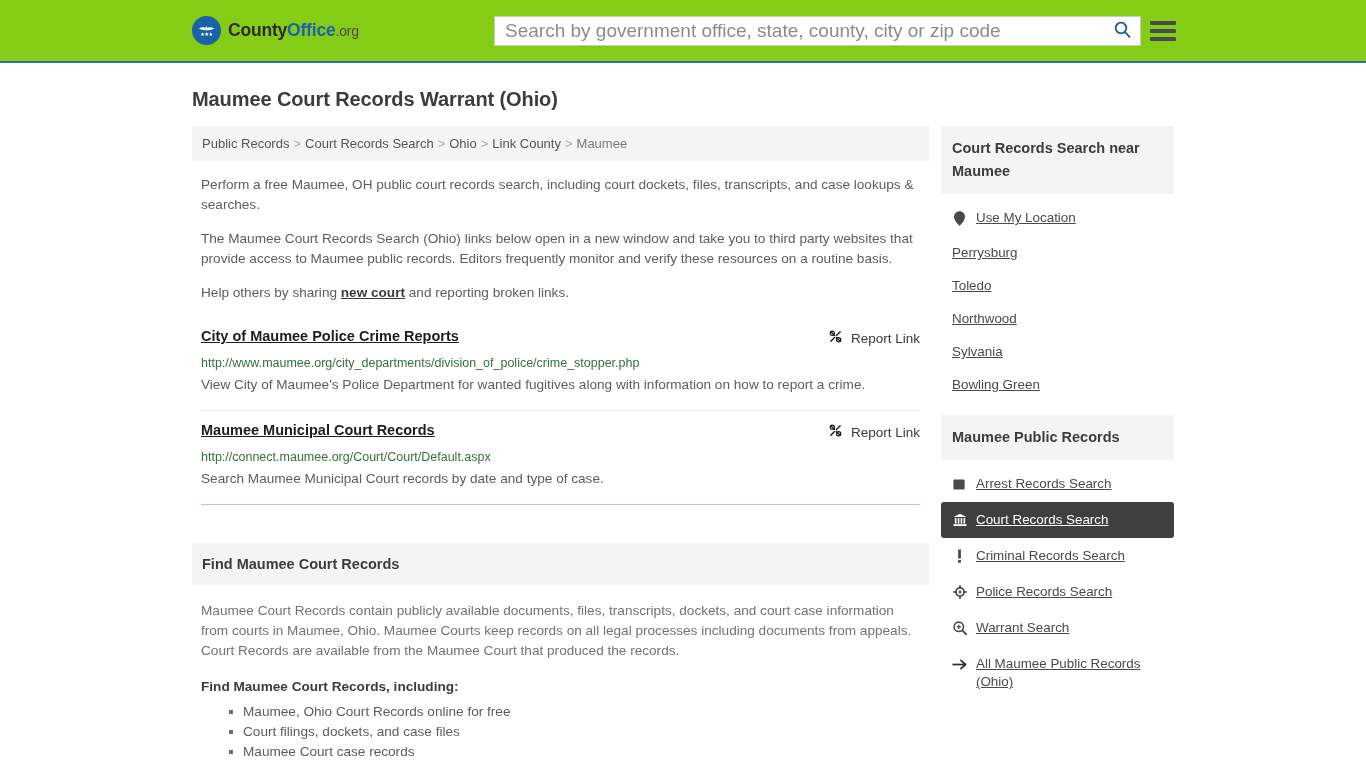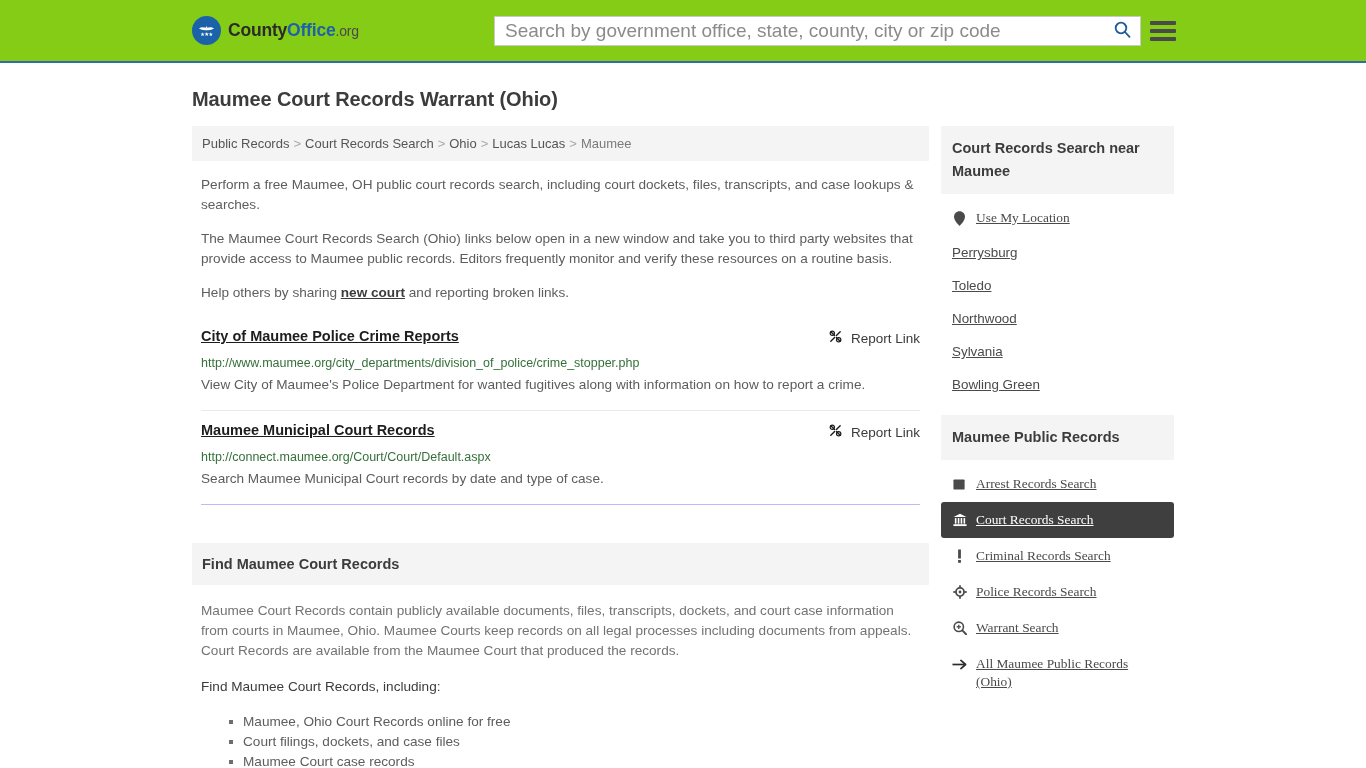--- a/index.html
+++ b/index.html
@@ -174,23 +174,23 @@
     color: #3c3c3c;
   }
   .find-body { padding: 0 9px; }
   .find-body p {
     font-size: 13.6px;
     line-height: 20px;
     color: #737373;
     margin: 16px 0;
   }
   .find-body p.strong {
-    font-weight: 400;
+    font-weight: 700;
     color: #3c3c3c;
-    margin: 16px 0 15px 0;
+    margin: 16px 0 5px 0;
   }
   .find-body ul {
     margin: 4px 0 0 0;
     padding-left: 28px;
     list-style: none;
   }
   .find-body li {
     font-size: 13.6px;
     line-height: 20px;
     color: #5d5d5d;
@@ -218,21 +218,20 @@
   .side-list { padding: 6px 0 6px 0; }
   .side-item {
     display: flex;
     align-items: flex-start;
     gap: 9px;
     padding: 9px 11px;
     font-size: 13.4px;
     color: #4a4a4a;
     cursor: pointer;
     border-radius: 3px;
-    font-family: Liberation Serif, serif;
   }
   .side-item .lbl { text-decoration: underline; line-height: 18px; }
   .side-item.active {
     background: #3f3f3f;
     color: #ffffff;
   }
   .side-item.active .lbl { color: #ffffff; }
   .side-icon {
     width: 15px; height: 16px;
     display: flex; align-items: center; justify-content: center;
@@ -287,21 +286,21 @@
 
 <div class="page">
 
   <h1 class="page-title">Maumee Court Records Warrant (Ohio)</h1>
 
   <div class="columns">
 
     <div class="col-main">
 
       <div class="breadcrumb">
-        <a>Public Records</a><span class="sep">&gt;</span><a>Court Records Search</a><span class="sep">&gt;</span><a>Ohio</a><span class="sep">&gt;</span><a>Lucas Lucas</a><span class="sep">&gt;</span><span class="current">Maumee</span>
+        <a>Public Records</a><span class="sep">&gt;</span><a>Court Records Search</a><span class="sep">&gt;</span><a>Ohio</a><span class="sep">&gt;</span><a>Link County</a><span class="sep">&gt;</span><span class="current">Maumee</span>
       </div>
 
       <div class="intro">
         <p>Perform a free Maumee, OH public court records search, including court dockets, files, transcripts, and case lookups &amp; searches.</p>
         <p>The Maumee Court Records Search (Ohio) links below open in a new window and take you to third party websites that provide access to Maumee public records. Editors frequently monitor and verify these resources on a routine basis.</p>
         <p><span>Help others by sharing </span><a>new court</a><span> and reporting broken links.</span></p>
       </div>
 
       <div class="results">
 

